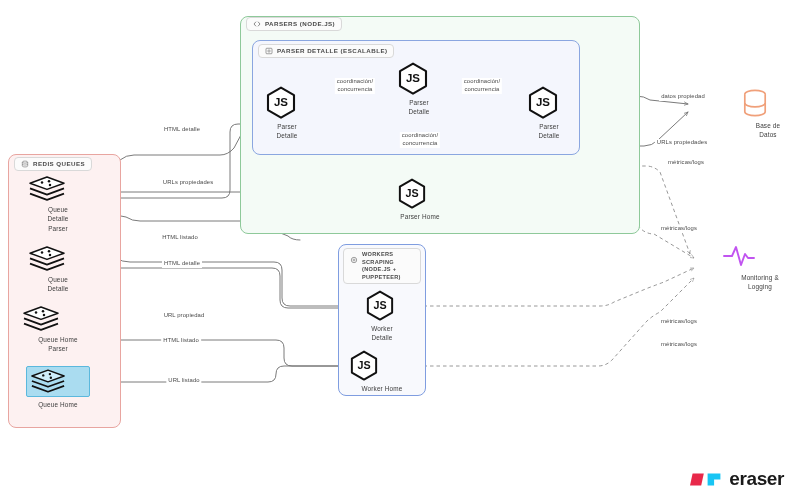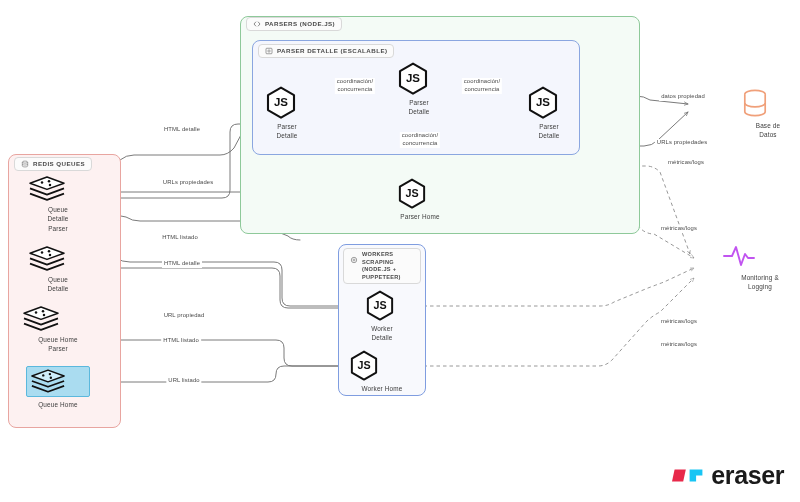--- a/index.html
+++ b/index.html
@@ -43,21 +43,21 @@
     padding:0 2px;white-space:pre-line;text-align:center;line-height:1.35;
     letter-spacing:.1px;transform:translate(-50%,-50%);
   }
 
   
   #eraser-logo{
     position:absolute;right:16px;bottom:12px;
     display:flex;align-items:center;gap:6px;
   }
   #eraser-logo .wm-text{
-    font-size:25px;font-weight:700;color:#1a1a1a;letter-spacing:-.4px;
+    font-size:19px;font-weight:700;color:#1a1a1a;letter-spacing:-.4px;
   }
 </style>
 </head>
 <body>
 
 <div id="canvas">
 
   <svg class="layer" viewBox="0 0 800 502">
     <defs>
       <marker id="ah" viewBox="0 0 10 10" refX="9" refY="5" markerWidth="5" markerHeight="5" orient="auto-start-reverse">

